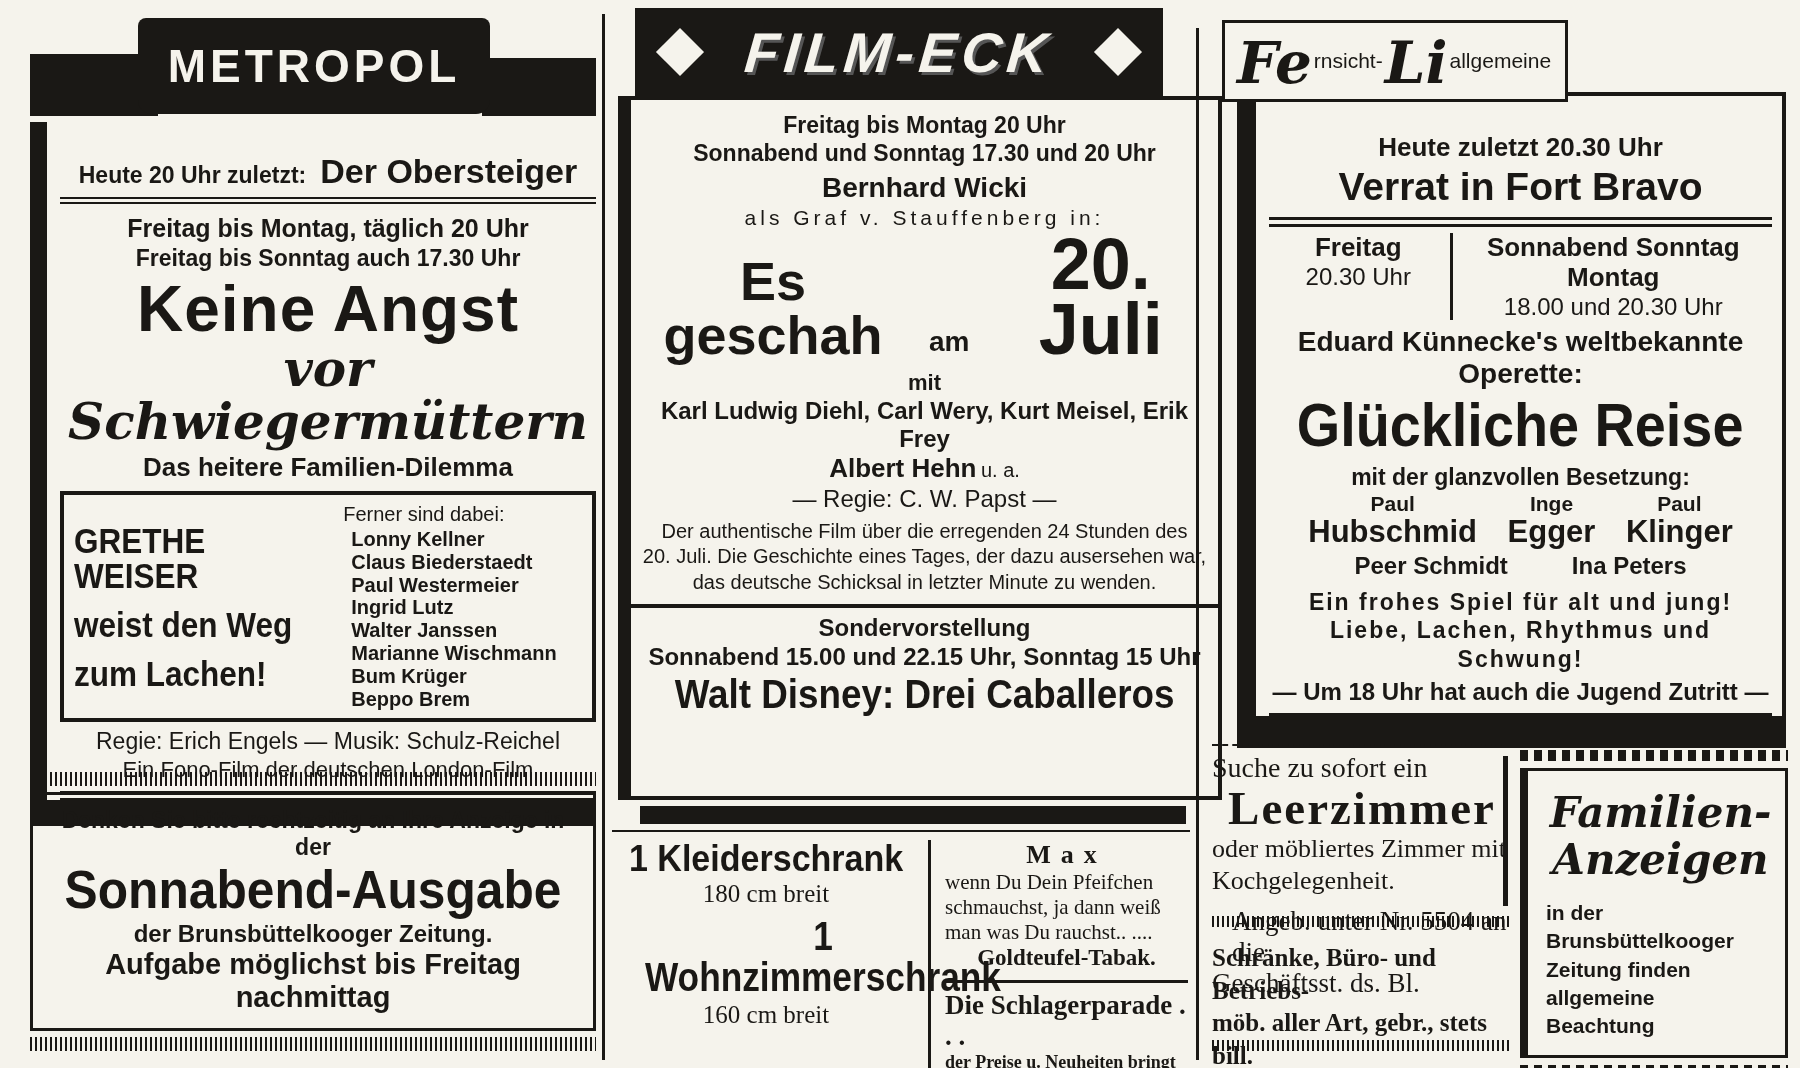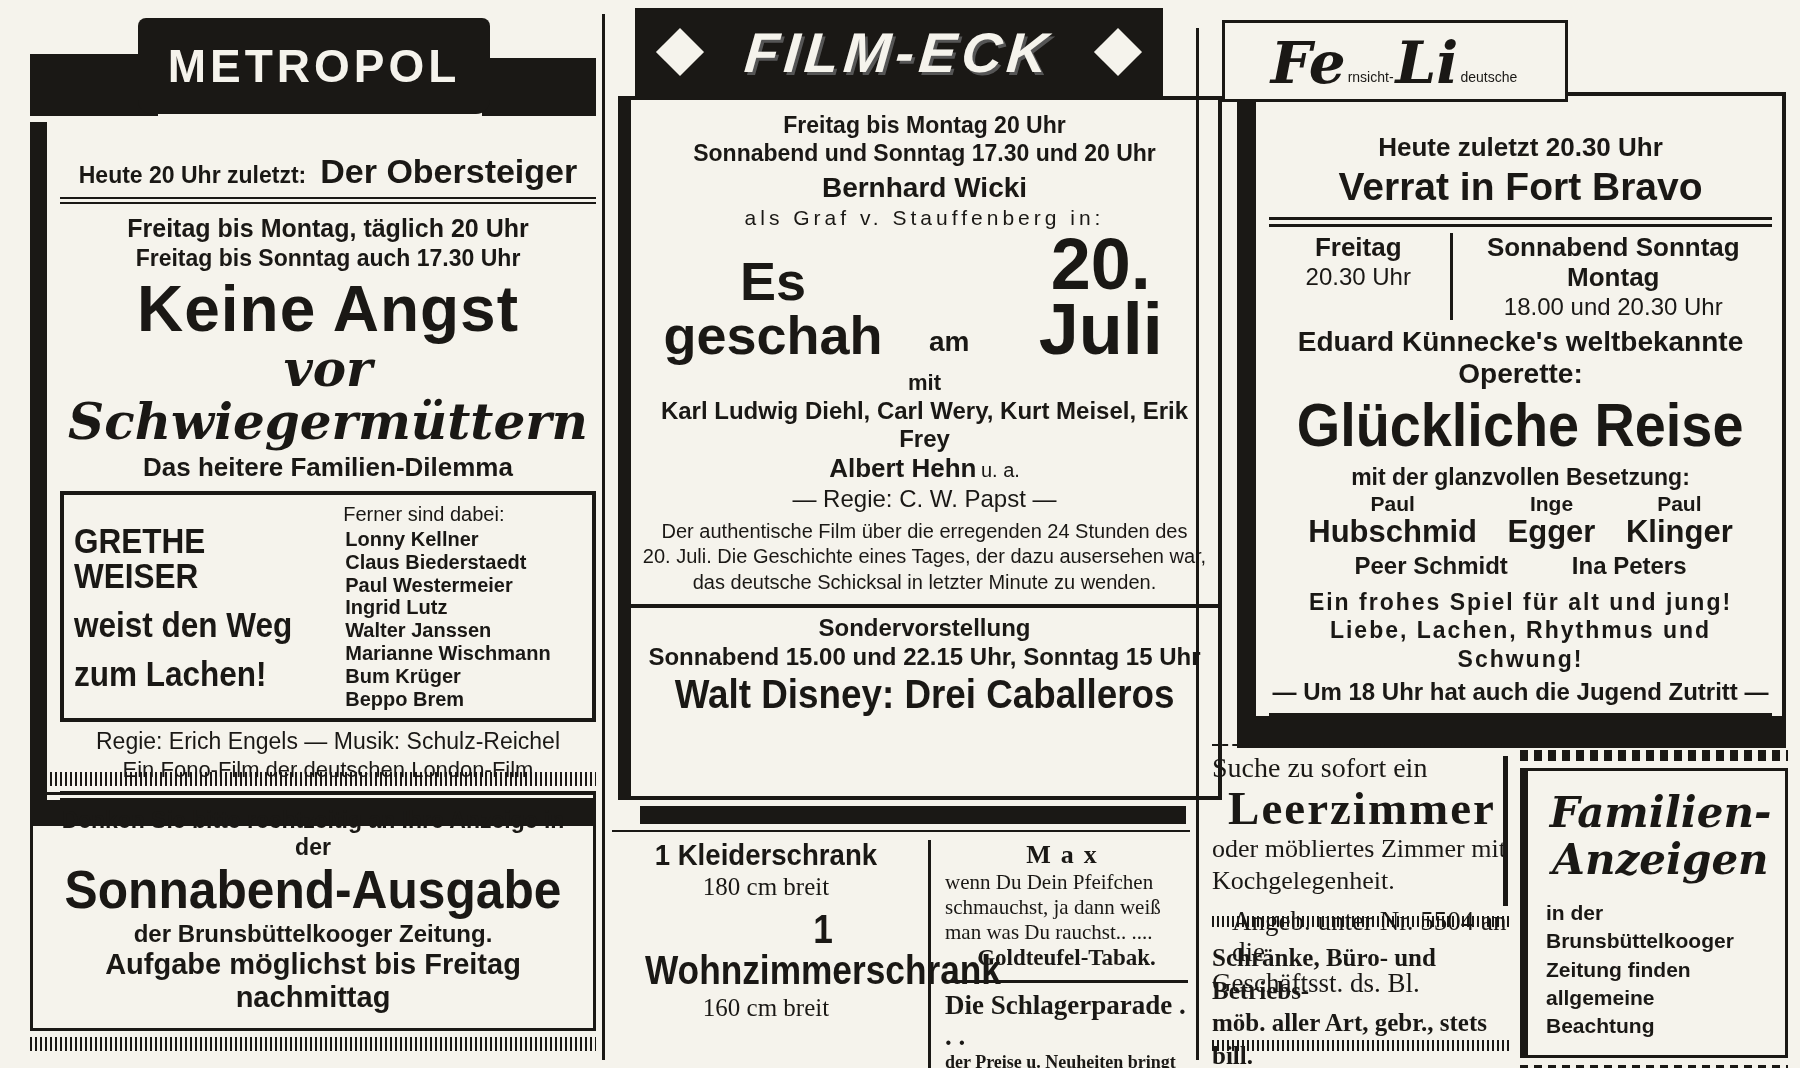--- a/index.html
+++ b/index.html
@@ -38,21 +38,21 @@
   .m-times1{font-size:25px;font-weight:bold;margin-top:10px;}
   .m-times2{font-size:23px;font-weight:bold;margin-top:2px;}
   .m-big1{font-size:64px;font-weight:900;line-height:1.05;margin-top:4px;letter-spacing:1px;}
   .m-big2{font-size:50px;line-height:1.05;}
   .m-sub{font-size:26px;font-weight:bold;margin-top:4px;}
   .m-box{display:flex;border:4px solid var(--ink);margin:8px 0 6px;padding:8px 10px;text-align:left;}
   .m-box-star{width:53%;font-weight:900;display:flex;flex-direction:column;justify-content:center;gap:14px;}
   .m-box-star div{font-size:35px;line-height:1;transform:scaleX(.9);transform-origin:left;}
   .m-box-cast{width:47%;font-size:20px;font-weight:bold;line-height:1.14;}
   .m-box-cast .hdr{font-weight:normal;font-size:20px;margin-bottom:2px;}
-  .m-box-cast .nm{margin-left:2px;}
+  .m-box-cast .nm{margin-left:8px;}
   .m-credits{font-size:23px;margin-top:2px;}
   .m-credits2{font-size:22px;margin-top:2px;}
   .m-youth1{font-size:25px;font-weight:bold;margin-top:8px;}
   .m-botbar{position:absolute;left:0;bottom:0;width:100%;height:26px;background:var(--ink);}
 
   
   .sonnabend{position:absolute;left:30px;top:772px;width:566px;}
   .sa-box{border:3px solid var(--ink);margin:6px 0;padding:12px 8px 14px;text-align:center;}
   .sa-l1{font-size:23px;font-weight:bold;}
   .sa-title{font-size:54px;font-weight:900;line-height:1.05;}
@@ -82,38 +82,38 @@
   .fe-desc{font-size:20px;line-height:1.28;margin-top:6px;}
   .fe-rule{border-top:4px solid var(--ink);margin:8px -10px 6px -13px;}
   .fe-sh{font-size:24px;font-weight:bold;}
   .fe-st{font-size:24px;font-weight:bold;margin-top:1px;}
   .fe-sondertitle{font-size:40px;font-weight:900;line-height:1.05;margin-top:2px;}
   .fe-botbar{position:absolute;left:640px;top:806px;width:546px;height:18px;background:var(--ink);}
 
   
   .mid-class{position:absolute;left:612px;top:830px;width:578px;display:flex;border-top:2px solid var(--ink);padding-top:8px;}
   .ks{width:300px;text-align:center;padding:0 4px;}
-  .ks-i1{font-size:30px;font-weight:900;line-height:1;}
+  .ks-i1{font-size:37px;font-weight:900;line-height:1;}
   .ks-s{font-size:25px;margin-top:3px;font-family:"Liberation Serif",serif;}
   .ks-i2{font-size:41px;font-weight:900;line-height:1;margin-top:8px;}
   .mid-vline{width:3px;background:var(--ink);margin:0 8px;}
   .mx{flex:1;padding:0 2px 0 6px;font-family:"Liberation Serif",serif;}
   .mx-title{font-size:26px;font-weight:bold;letter-spacing:10px;text-align:center;}
   .mx-line{font-size:21px;line-height:1.18;}
   .mx-brand{font-size:23px;font-weight:bold;text-align:center;margin-top:1px;}
   .mx-rule{border-top:3px solid var(--ink);margin:9px 0 7px;}
   .sp-title{font-size:27px;font-weight:bold;}
   .sp-line{font-size:18px;font-weight:bold;line-height:1.2;}
 
   
   .feli-header{position:absolute;left:1222px;top:20px;width:346px;height:82px;box-sizing:border-box;
     border:3px solid var(--ink);background:var(--paper);display:flex;align-items:flex-end;
     justify-content:center;padding-bottom:10px;z-index:2;}
   .fl-big{font-family:"DejaVu Serif",serif;font-style:italic;font-weight:bold;font-size:58px;line-height:.9;}
-  .fl-small{font-size:14px;margin:0 2px 4px;}
+  .fl-small{font-size:21px;margin:0 2px 16px;}
   .feli-box{position:absolute;left:1237px;top:92px;width:549px;height:656px;box-sizing:border-box;
     border:4px solid var(--ink);padding:0 8px 0 26px;text-align:center;overflow:hidden;}
   .fl-leftbar{position:absolute;left:0;top:0;bottom:0;width:15px;background:var(--ink);}
   .fl-heute{font-size:26px;font-weight:bold;margin-top:36px;}
   .fl-vtitle{font-size:39px;font-weight:900;margin-top:2px;}
   .fl-rule{margin:8px 2px 6px;}
   .fl-times{display:flex;align-items:stretch;justify-content:center;}
   .fl-tc1{width:36%;}
   .fl-tdiv{width:3px;background:var(--ink);}
   .fl-tc2{flex:1;}
@@ -270,21 +270,21 @@
       <div class="sp-title">Die Schlagerparade . . .</div>
       <div class="sp-line">der Preise u. Neuheiten bringt wöchent-</div>
 
     </div>
   </div>
 
   <div class="feli-header">
     <span class="fl-big">Fe</span>
     <span class="fl-small">rnsicht-</span>
     <span class="fl-big">Li</span>
-    <span class="fl-small">deutsche</span>
+    <span class="fl-small">allgemeine</span>
   </div>
   <div class="feli-box">
     <div class="fl-leftbar"></div>
     <div class="fl-heute">Heute zuletzt 20.30 Uhr</div>
     <div class="fl-vtitle">Verrat in Fort Bravo</div>
     <div class="dbl-rule fl-rule"></div>
     <div class="fl-times">
       <div class="fl-tc1">
         <div class="fl-day">Freitag</div>
         <div class="fl-time">20.30 Uhr</div>

